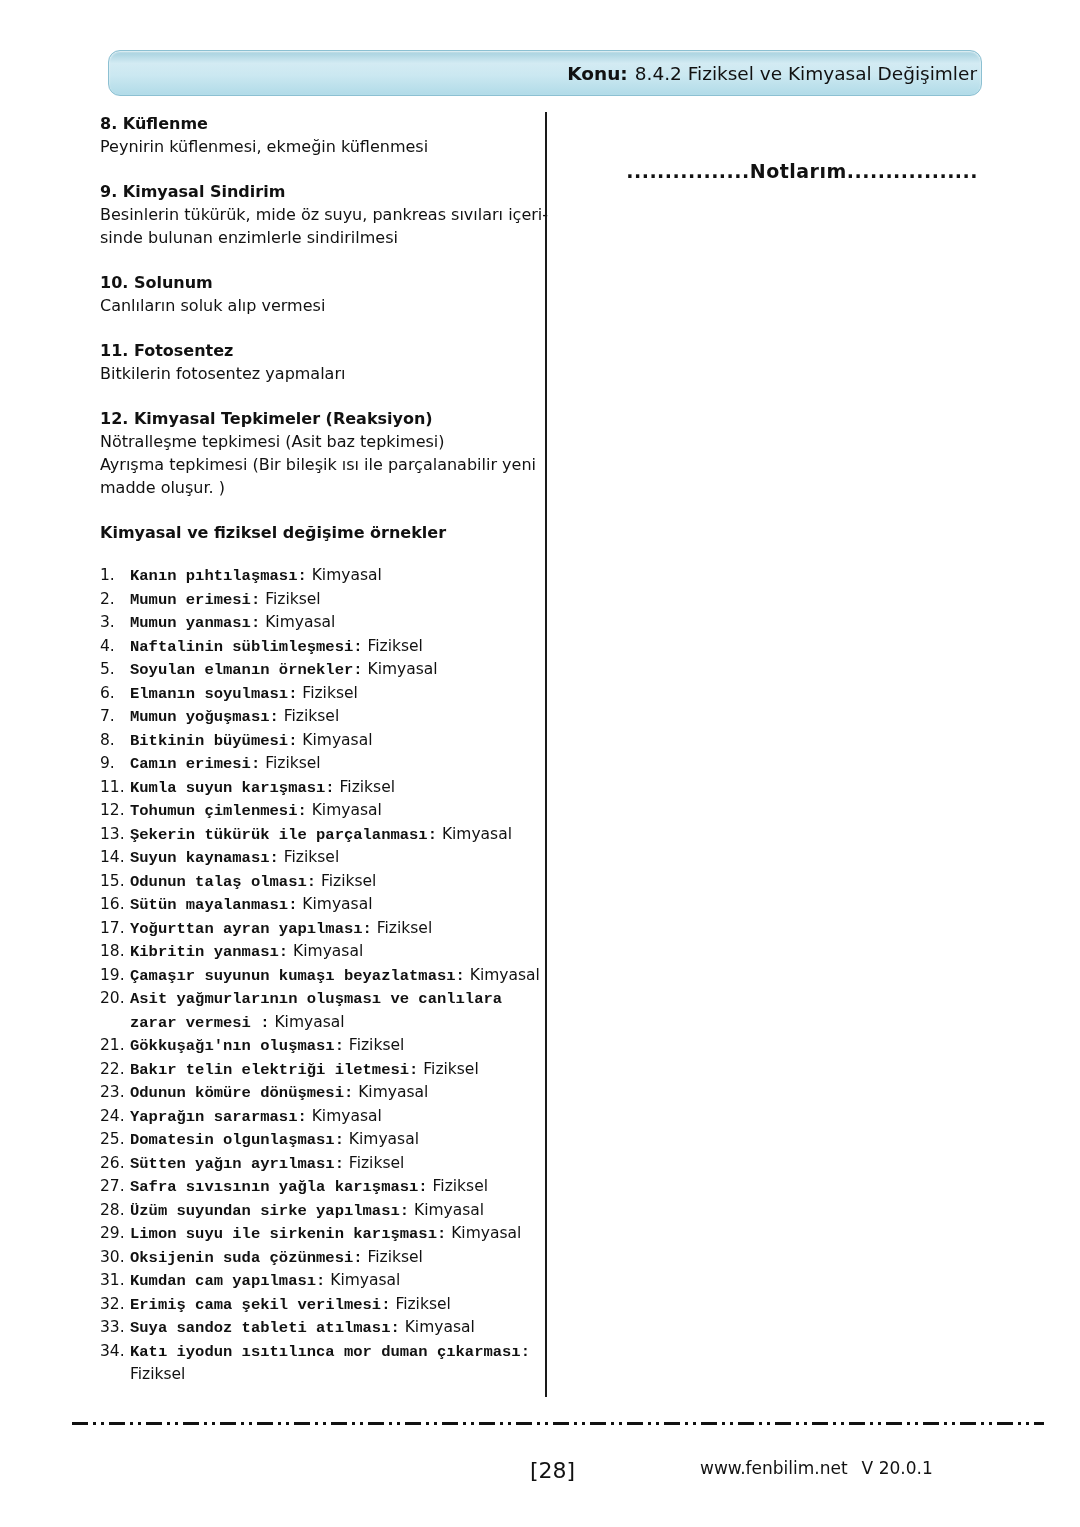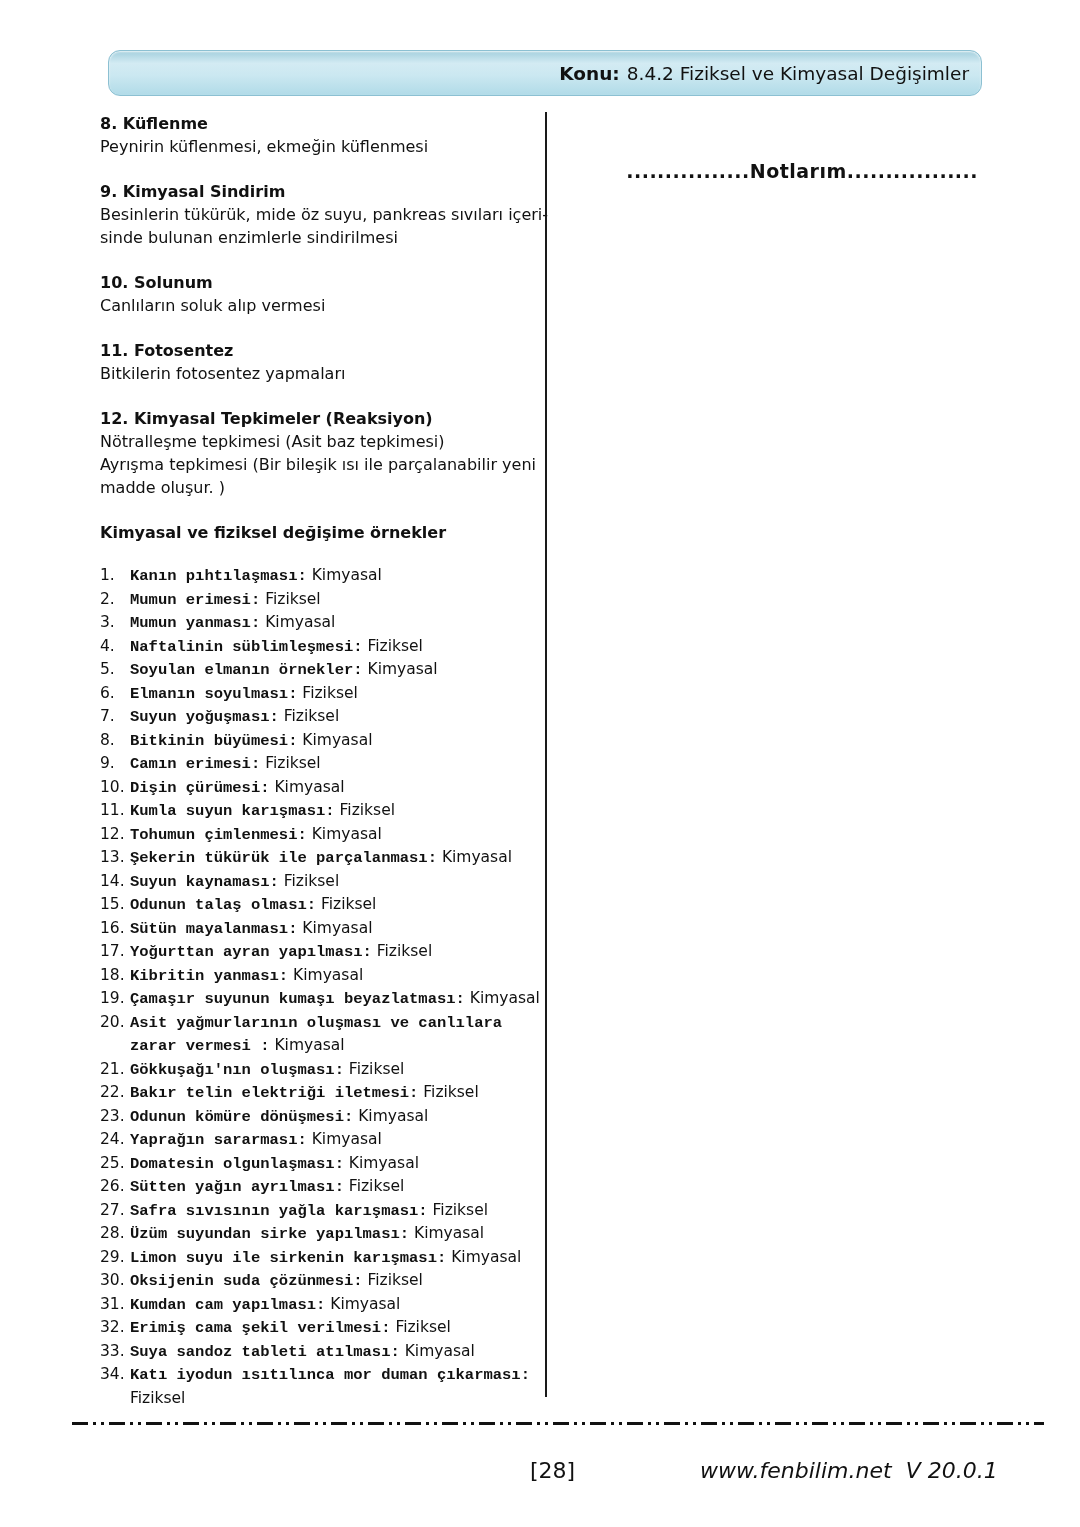--- a/index.html
+++ b/index.html
@@ -18,21 +18,21 @@
     position: absolute;
     left: 108px; top: 50px;
     width: 874px; height: 46px;
     border-radius: 12px;
     border: 1px solid #8cc0d2;
     background: linear-gradient(180deg, #a3cfdd 0%, #d3ebf3 28%, #cbe8f1 55%, #b1dbe8 100%);
     box-shadow: inset 0 1px 2px rgba(255,255,255,0.8);
     display: flex;
     align-items: center;
     justify-content: flex-end;
-    padding-right: 12px;
+    padding-right: 4px;
     box-sizing: border-box;
     font-size: 18.5px;
   }
   .header-bar .konu-label { font-weight: bold; margin-right: 7px; }
 
   
   .left-col {
     position: absolute;
     left: 100px; top: 112px;
     width: 452px;
@@ -86,22 +86,21 @@
       transparent 32px, transparent 37px);
   }
   .page-number {
     position: absolute;
     left: 530px; top: 1458px;
     font-size: 22px;
   }
   .site-line {
     position: absolute;
     left: 700px; top: 1458px;
-    font-size: 22px;
-    font-style: italic;
+    font-size: 17px;
   }
   .site-line .ver { margin-left: 14px; }
 </style>
 </head>
 <body>
 
 <div class="page">
 
   <div class="header-bar">
     <span class="konu-label">Konu:</span>
@@ -155,33 +154,29 @@
         <div class="example-item">
           <span class="num">5.</span>
           <span class="body"><span class="lbl">Soyulan elmanın örnekler:</span><span class="ans"> Kimyasal</span></span>
         </div>
         <div class="example-item">
           <span class="num">6.</span>
           <span class="body"><span class="lbl">Elmanın soyulması:</span><span class="ans"> Fiziksel</span></span>
         </div>
         <div class="example-item">
           <span class="num">7.</span>
-          <span class="body"><span class="lbl">Suyun yoğuşması:</span><span class="ans"> Fiziksel</span></span>
+          <span class="body"><span class="lbl">Mumun yoğuşması:</span><span class="ans"> Fiziksel</span></span>
         </div>
         <div class="example-item">
           <span class="num">8.</span>
           <span class="body"><span class="lbl">Bitkinin büyümesi:</span><span class="ans"> Kimyasal</span></span>
         </div>
         <div class="example-item">
           <span class="num">9.</span>
           <span class="body"><span class="lbl">Camın erimesi:</span><span class="ans"> Fiziksel</span></span>
-        </div>
-        <div class="example-item">
-          <span class="num">10.</span>
-          <span class="body"><span class="lbl">Dişin çürümesi:</span><span class="ans"> Kimyasal</span></span>
         </div>
         <div class="example-item">
           <span class="num">11.</span>
           <span class="body"><span class="lbl">Kumla suyun karışması:</span><span class="ans"> Fiziksel</span></span>
         </div>
         <div class="example-item">
           <span class="num">12.</span>
           <span class="body"><span class="lbl">Tohumun çimlenmesi:</span><span class="ans"> Kimyasal</span></span>
         </div>
         <div class="example-item">

